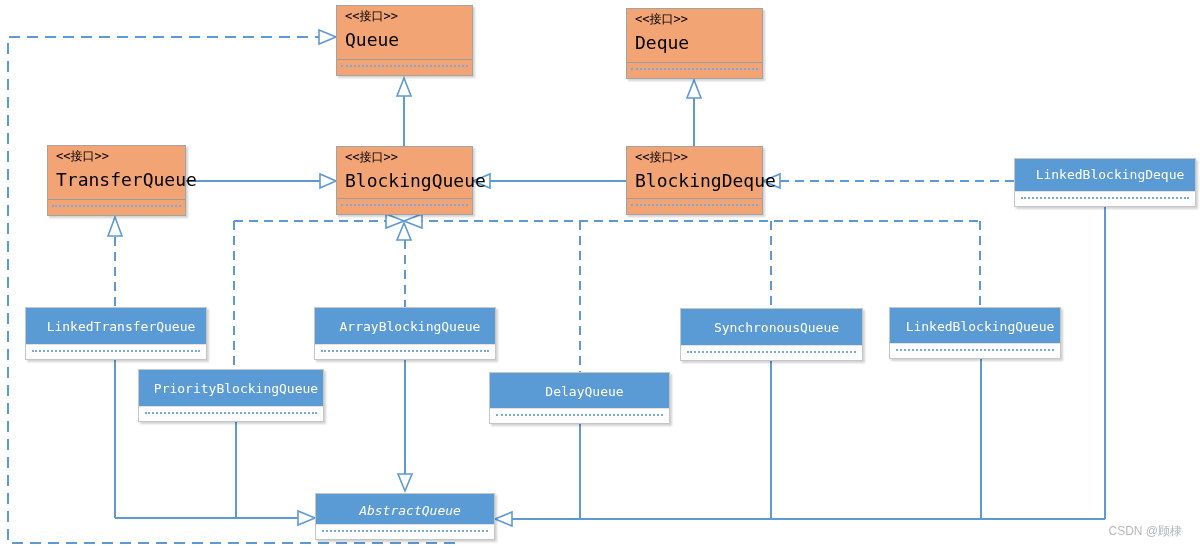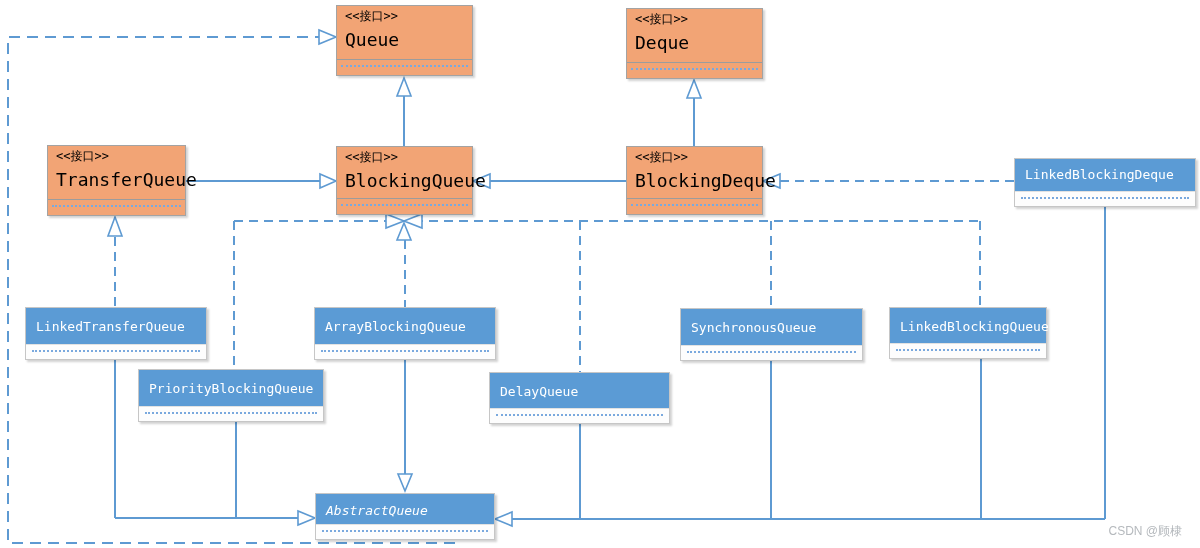--- a/index.html
+++ b/index.html
@@ -10,21 +10,21 @@
   #wires{position:absolute;left:0;top:0;z-index:0;}
   .box{
     position:absolute;box-sizing:border-box;z-index:2;
     box-shadow:2px 2px 2px rgba(0,0,0,.18);
   }
   .iface{background:#f2a475;border:1px solid #a3a3a3;color:#000;}
   .iface .stereo{margin:3px 0 0 8px;font-size:12px;line-height:14px;white-space:nowrap;}
   .iface .bname{margin:9px 16px 0 8px;font-size:18px;line-height:15px;white-space:nowrap;}
   .iface .comp{position:absolute;left:0;right:0;bottom:0;height:15px;border-top:1px solid #9c9c9c;}
   .comp .dots{margin:5px 4px 0 4px;border-top:2px dotted #7aa9de;height:0;}
-  .cls{background:#5b9bd5;border:1px solid #c6c6c6;}
+  .cls{background:#5b9bd5;border:1px solid #c6c6c6;text-align:center;}
   .cls .bname{color:#fff;font-size:13px;line-height:15px;margin:11px 0 0 10px;white-space:nowrap;}
   .cls .comp{position:absolute;left:0;right:0;bottom:0;height:14px;background:#fdfdfd;border-top:1px solid #e2e2e2;}
   .cls .comp .dots{margin:5px 6px 0 6px;}
   .cls.abstract .bname{font-style:italic;margin-top:9px;}
   #wm{
     position:absolute;right:18px;bottom:8px;z-index:3;
     color:#b5b9bd;font-size:12px;font-family:"Liberation Sans",sans-serif;
   }
 </style>
 </head>
@@ -165,21 +165,21 @@
       </div>
   </div>
 
   <div class="box cls" style="left:680px;top:308px;width:183px;height:53px">
     <div class="bname">SynchronousQueue</div>
     <div class="comp">
         <div class="dots"></div>
       </div>
   </div>
 
-  <div class="box cls" style="left:889px;top:307px;width:158px;height:52px">
+  <div class="box cls" style="left:889px;top:307px;width:172px;height:52px">
     <div class="bname">LinkedBlockingQueue</div>
     <div class="comp">
         <div class="dots"></div>
       </div>
   </div>
 
   <div class="box cls abstract" style="left:315px;top:493px;width:180px;height:47px">
     <div class="bname">AbstractQueue</div>
     <div class="comp">
         <div class="dots"></div>

